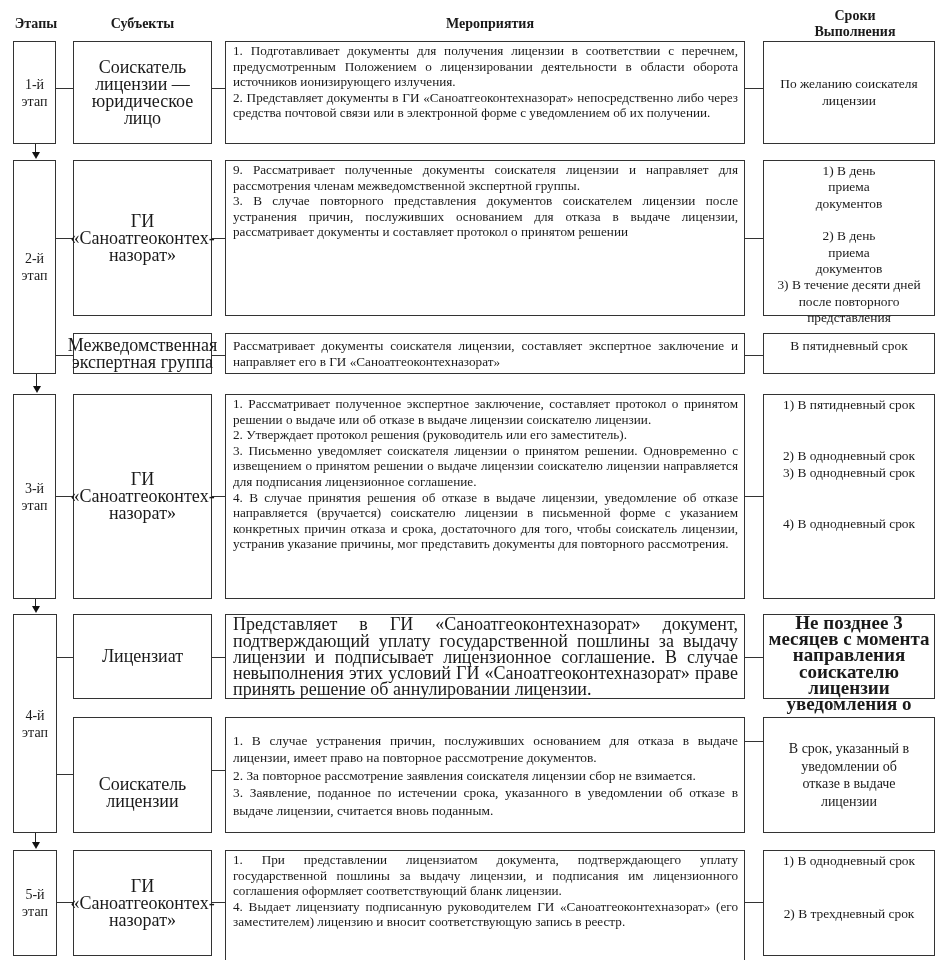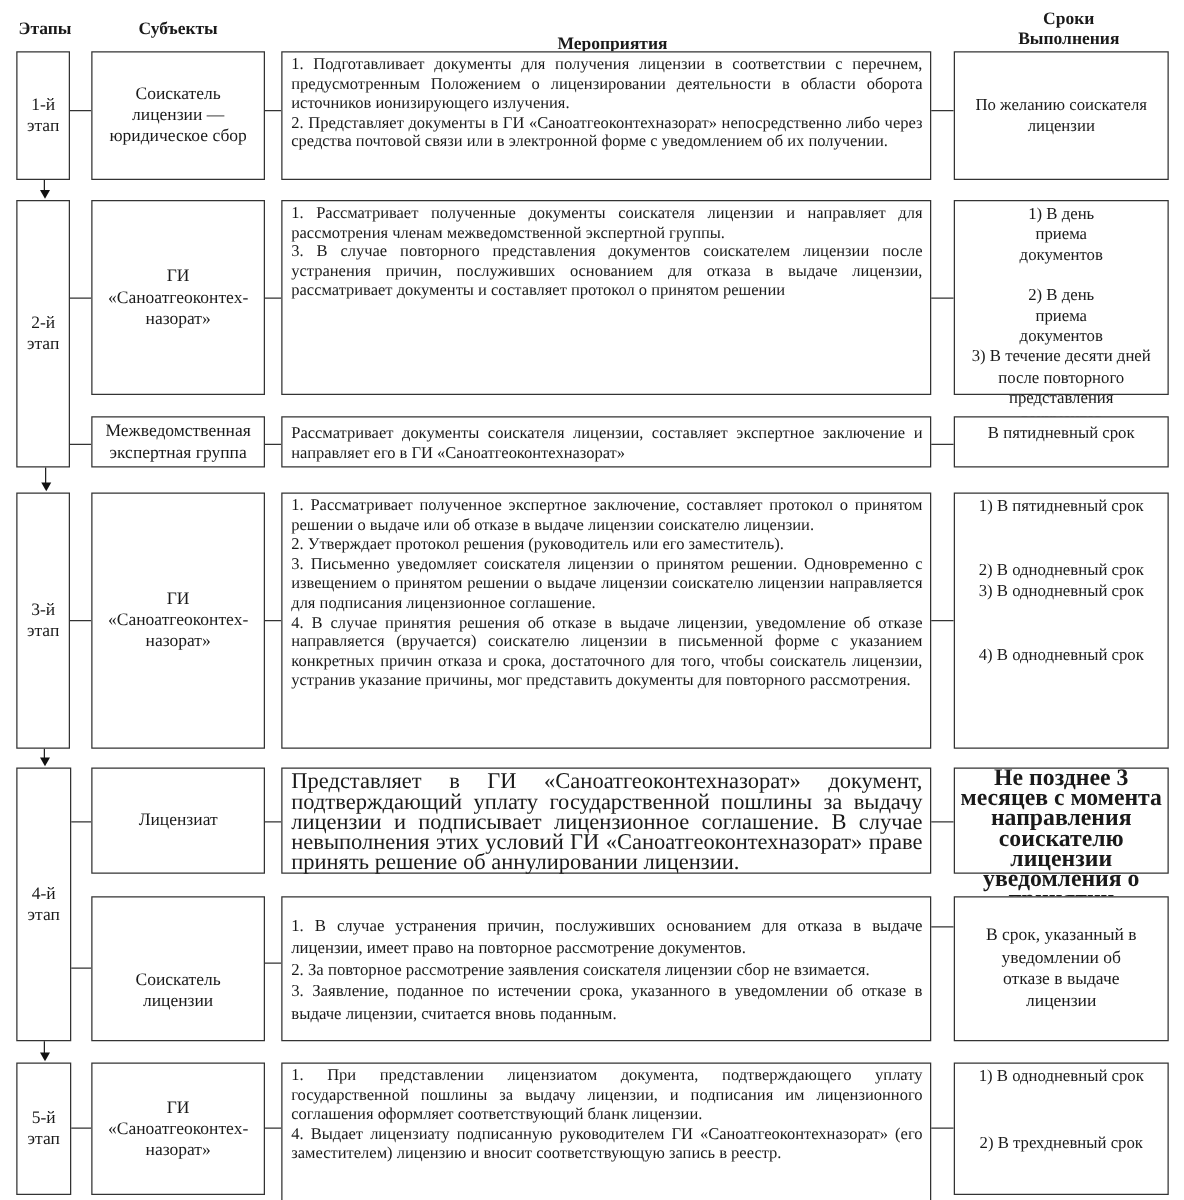--- a/index.html
+++ b/index.html
@@ -3,38 +3,38 @@
 <meta charset="utf-8">
 <style>
   html, body { margin: 0; padding: 0; background: #ffffff; }
   body { width: 947px; height: 960px; position: relative; overflow: hidden;
          font-family: "Liberation Serif", "DejaVu Serif", serif; color: #1a1a1a; }
   .hdr { position: absolute; font-weight: bold; font-size: 14px; text-align: center; line-height: 16px; }
   .box { position: absolute; border: 1.5px solid #333; box-sizing: border-box; background: #fff; }
   .stage { display: flex; align-items: center; justify-content: center; text-align: center;
            font-size: 14px; line-height: 17px; }
   .subj { display: flex; align-items: center; justify-content: center; text-align: center;
-          font-size: 14px; line-height: 17px; padding: 0 4px; }
+          font-size: 18px; line-height: 17px; padding: 0 4px; }
   .act { font-size: 13.2px; line-height: 15.6px; text-align: justify; padding: 1px 6px 0 7px; }
   .act p { margin: 0; }
   .act.vc { display: flex; flex-direction: column; justify-content: center; }
   .term { text-align: center; font-size: 13.4px; line-height: 16.4px; padding: 11px 3px; }
   .term p { margin: 0; }
   .term.vc { display: flex; flex-direction: column; justify-content: center; }
   .hl { position: absolute; height: 0; border-top: 1.2px solid #333; }
   .vl { position: absolute; width: 0; border-left: 1.5px solid #222; }
   .arrow { position: absolute; width: 0; height: 0; border-left: 4px solid transparent;
            border-right: 4px solid transparent; border-top: 7px solid #111; }
 </style>
 </head>
 <body>
 
 <div class="hdr" style="left:8px; top:16px; width:56px;">Этапы</div>
 <div class="hdr" style="left:95px; top:16px; width:95px;">Субъекты</div>
-<div class="hdr" style="left:400px; top:16px; width:180px;margin-top:12px;">Мероприятия</div>
+<div class="hdr" style="left:400px; top:16px; width:180px;">Мероприятия</div>
 <div class="hdr" style="left:790px; top:8px; width:130px;">
   <div>Сроки</div>
   <div>Выполнения</div>
 </div>
 
 <div class="box stage" style="left:13px; top:41px; width:43px; height:103px;">
   <div>
       <div>1-й</div>
       <div>этап</div>
     </div>
@@ -71,21 +71,21 @@
 <div class="vl" style="left:35px; top:599px; height:8px;"></div>
 <div class="arrow" style="left:32px; top:606px;"></div>
 <div class="vl" style="left:35px; top:833px; height:10px;"></div>
 <div class="arrow" style="left:32px; top:842px;"></div>
 
 <div class="hl" style="left:56px; top:88px; width:17px;"></div>
 <div class="box subj" style="left:73px; top:41px; width:139px; height:103px;">
   <div>
       <div>Соискатель</div>
       <div>лицензии —</div>
-      <div>юридическое сбор</div>
+      <div>юридическое лицо</div>
     </div>
 </div>
 <div class="hl" style="left:212px; top:88px; width:13px;"></div>
 <div class="box act" style="left:225px; top:41px; width:520px; height:103px;">
   <p>1. Подготавливает документы для получения лицензии в соответствии с перечнем, предусмотренным Положением о лицензировании деятельности в области оборота источников ионизирующего излучения.</p>
   <p>2. Представляет документы в ГИ «Саноатгеоконтехназорат» непосредственно либо через средства почтовой связи или в электронной форме с уведомлением об их получении.</p>
 </div>
 <div class="hl" style="left:745px; top:88px; width:18px;"></div>
 <div class="box term vc" style="left:763px; top:41px; width:172px; height:103px;">
   <p style="padding:0 10px;">По желанию соискателя лицензии</p>
@@ -94,21 +94,21 @@
 <div class="hl" style="left:56px; top:238px; width:17px;"></div>
 <div class="box subj" style="left:73px; top:160px; width:139px; height:156px;">
   <div>
       <div>ГИ</div>
       <div>«Саноатгеоконтех-</div>
       <div>назорат»</div>
     </div>
 </div>
 <div class="hl" style="left:212px; top:238px; width:13px;"></div>
 <div class="box act" style="left:225px; top:160px; width:520px; height:156px;">
-  <p>1. Рассматривает полученные документы соискателя лицензии и направляет для рассмотрения членам межведомственной экспертной группы.</p>
+  <p>9. Рассматривает полученные документы соискателя лицензии и направляет для рассмотрения членам межведомственной экспертной группы.</p>
   <p>3. В случае повторного представления документов соискателем лицензии после устранения причин, послуживших основанием для отказа в выдаче лицензии, рассматривает документы и составляет протокол о принятом решении</p>
 </div>
 <div class="hl" style="left:745px; top:238px; width:18px;"></div>
 <div class="box term" style="left:763px; top:160px; width:172px; height:156px; padding-top:2px;">
   <p style="padding:0 34px;">1) В день приема документов</p>
   <p style="padding:0 34px; margin-top:16px;">2) В день приема документов</p>
   <p style="padding:0 6px;">3) В течение десяти дней после повторного представления документов</p>
 </div>
 
 <div class="hl" style="left:56px; top:355px; width:17px;"></div>

